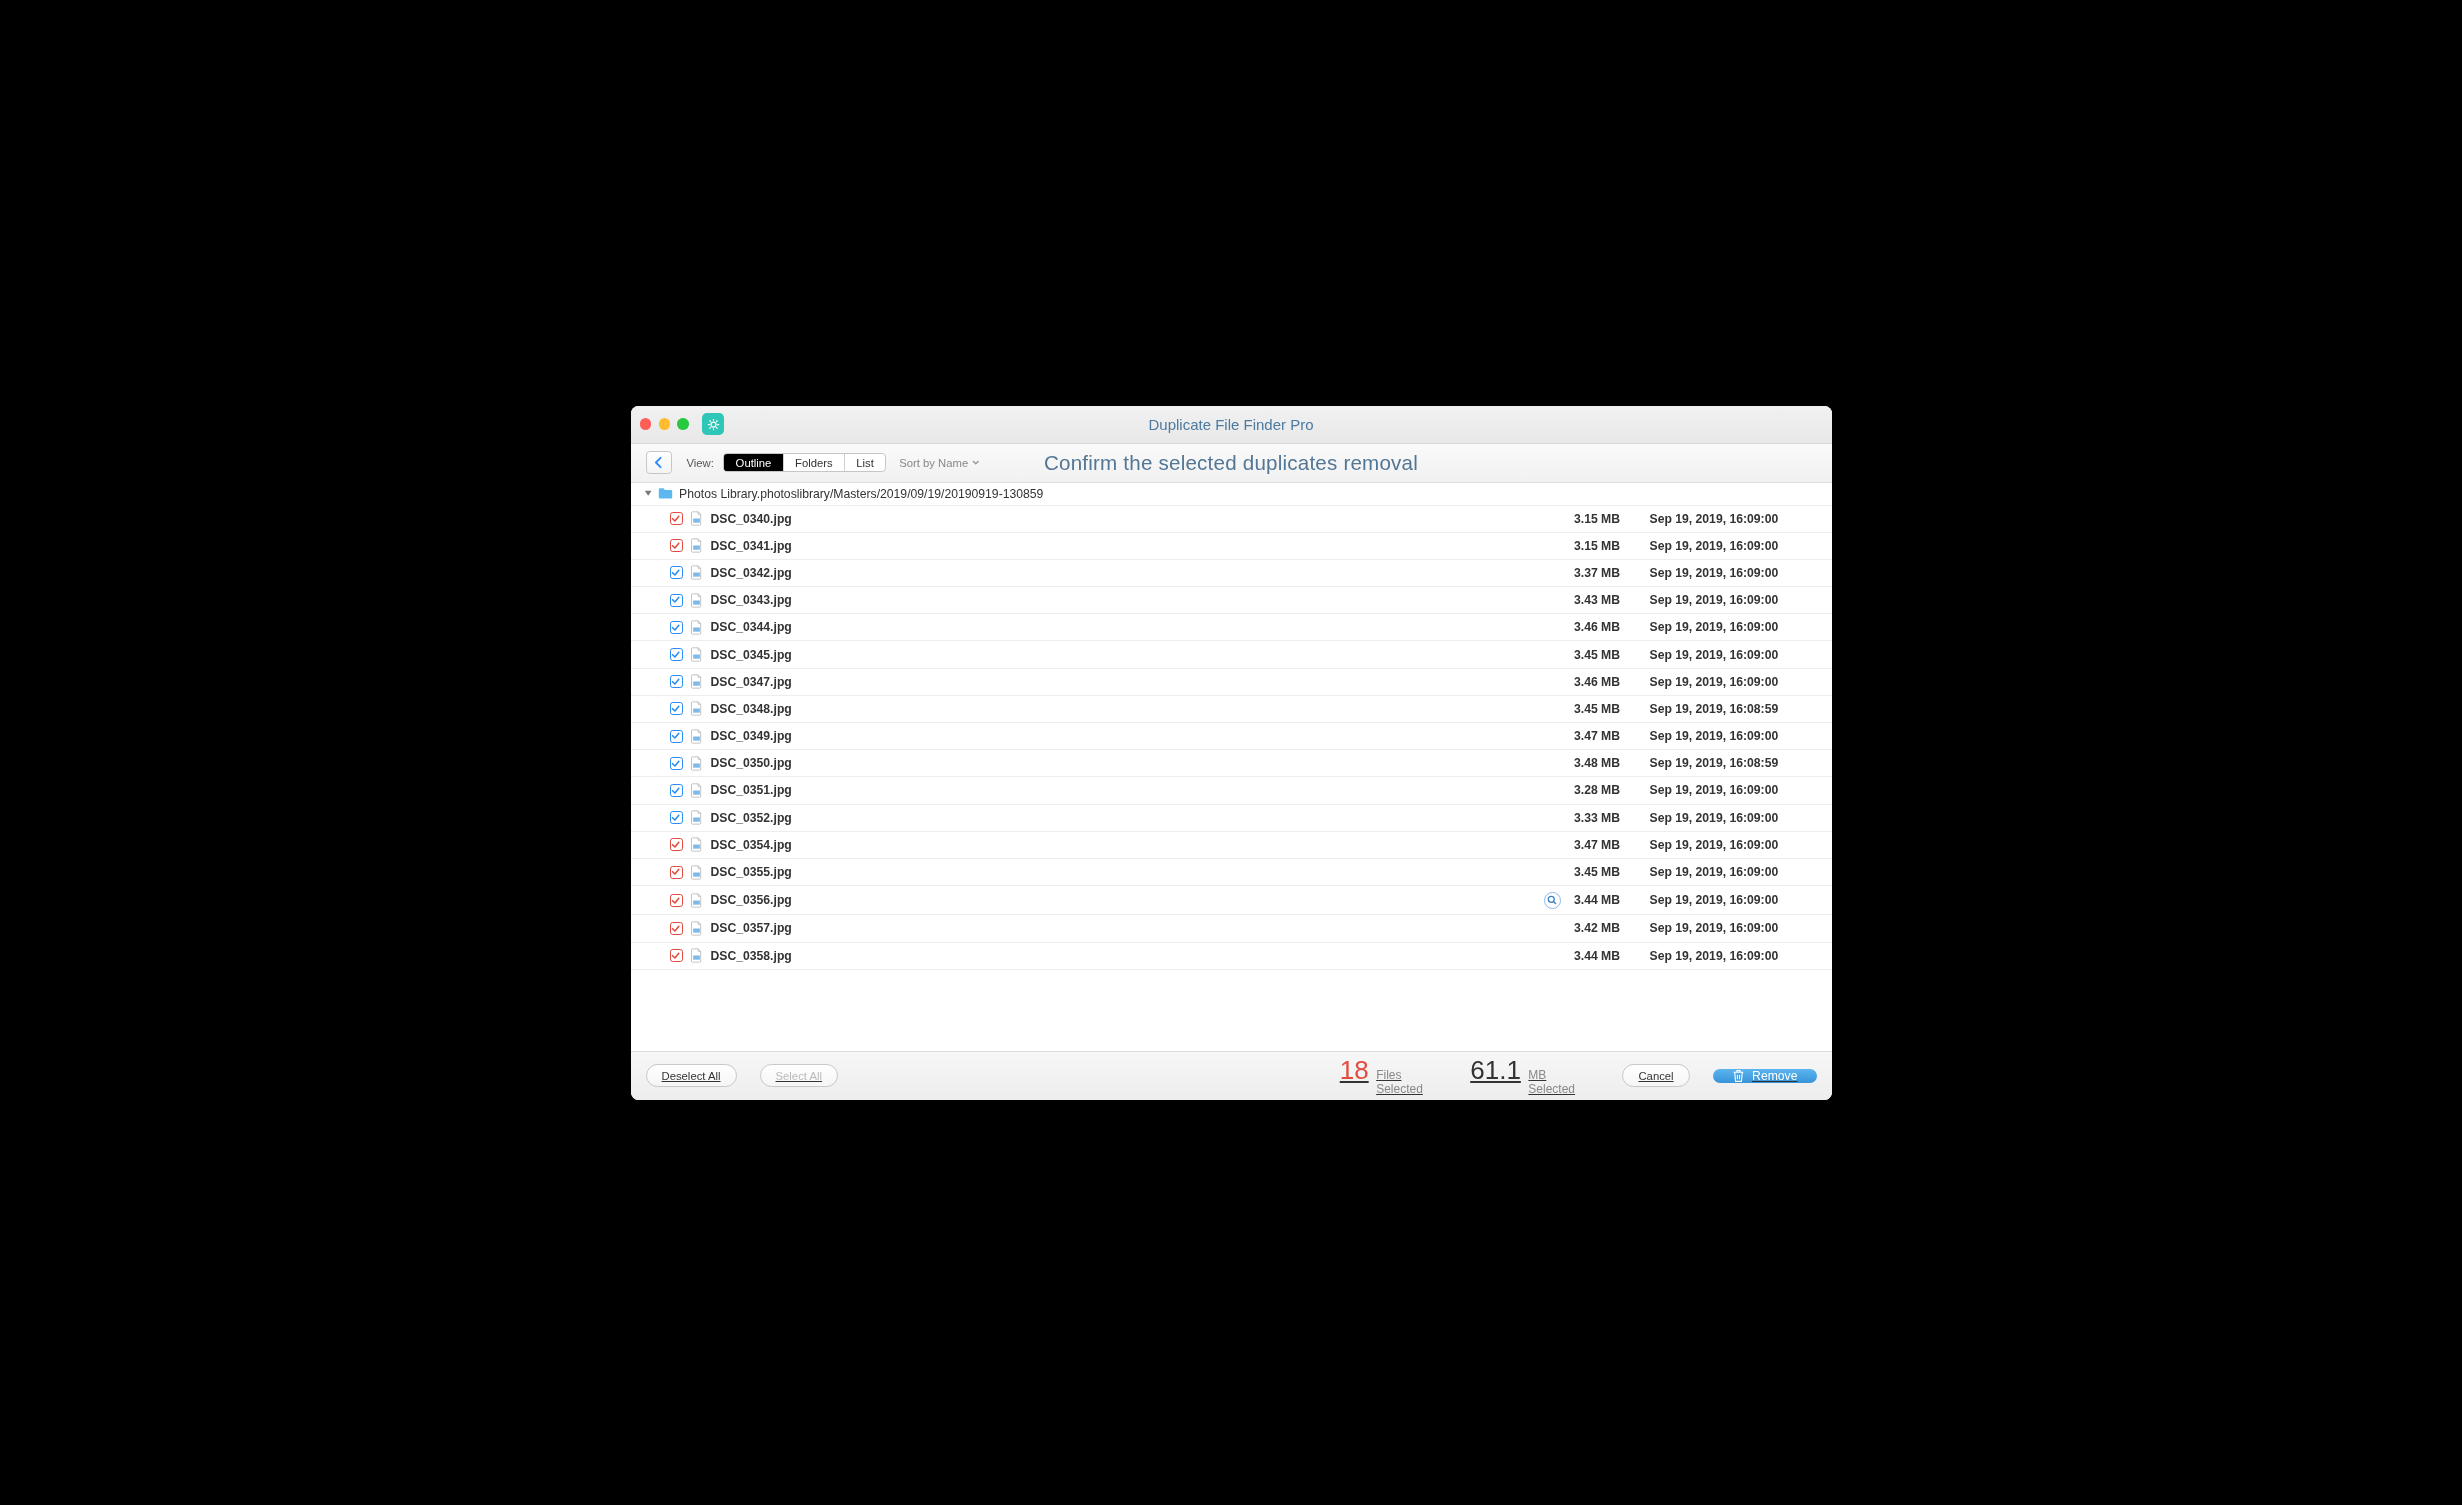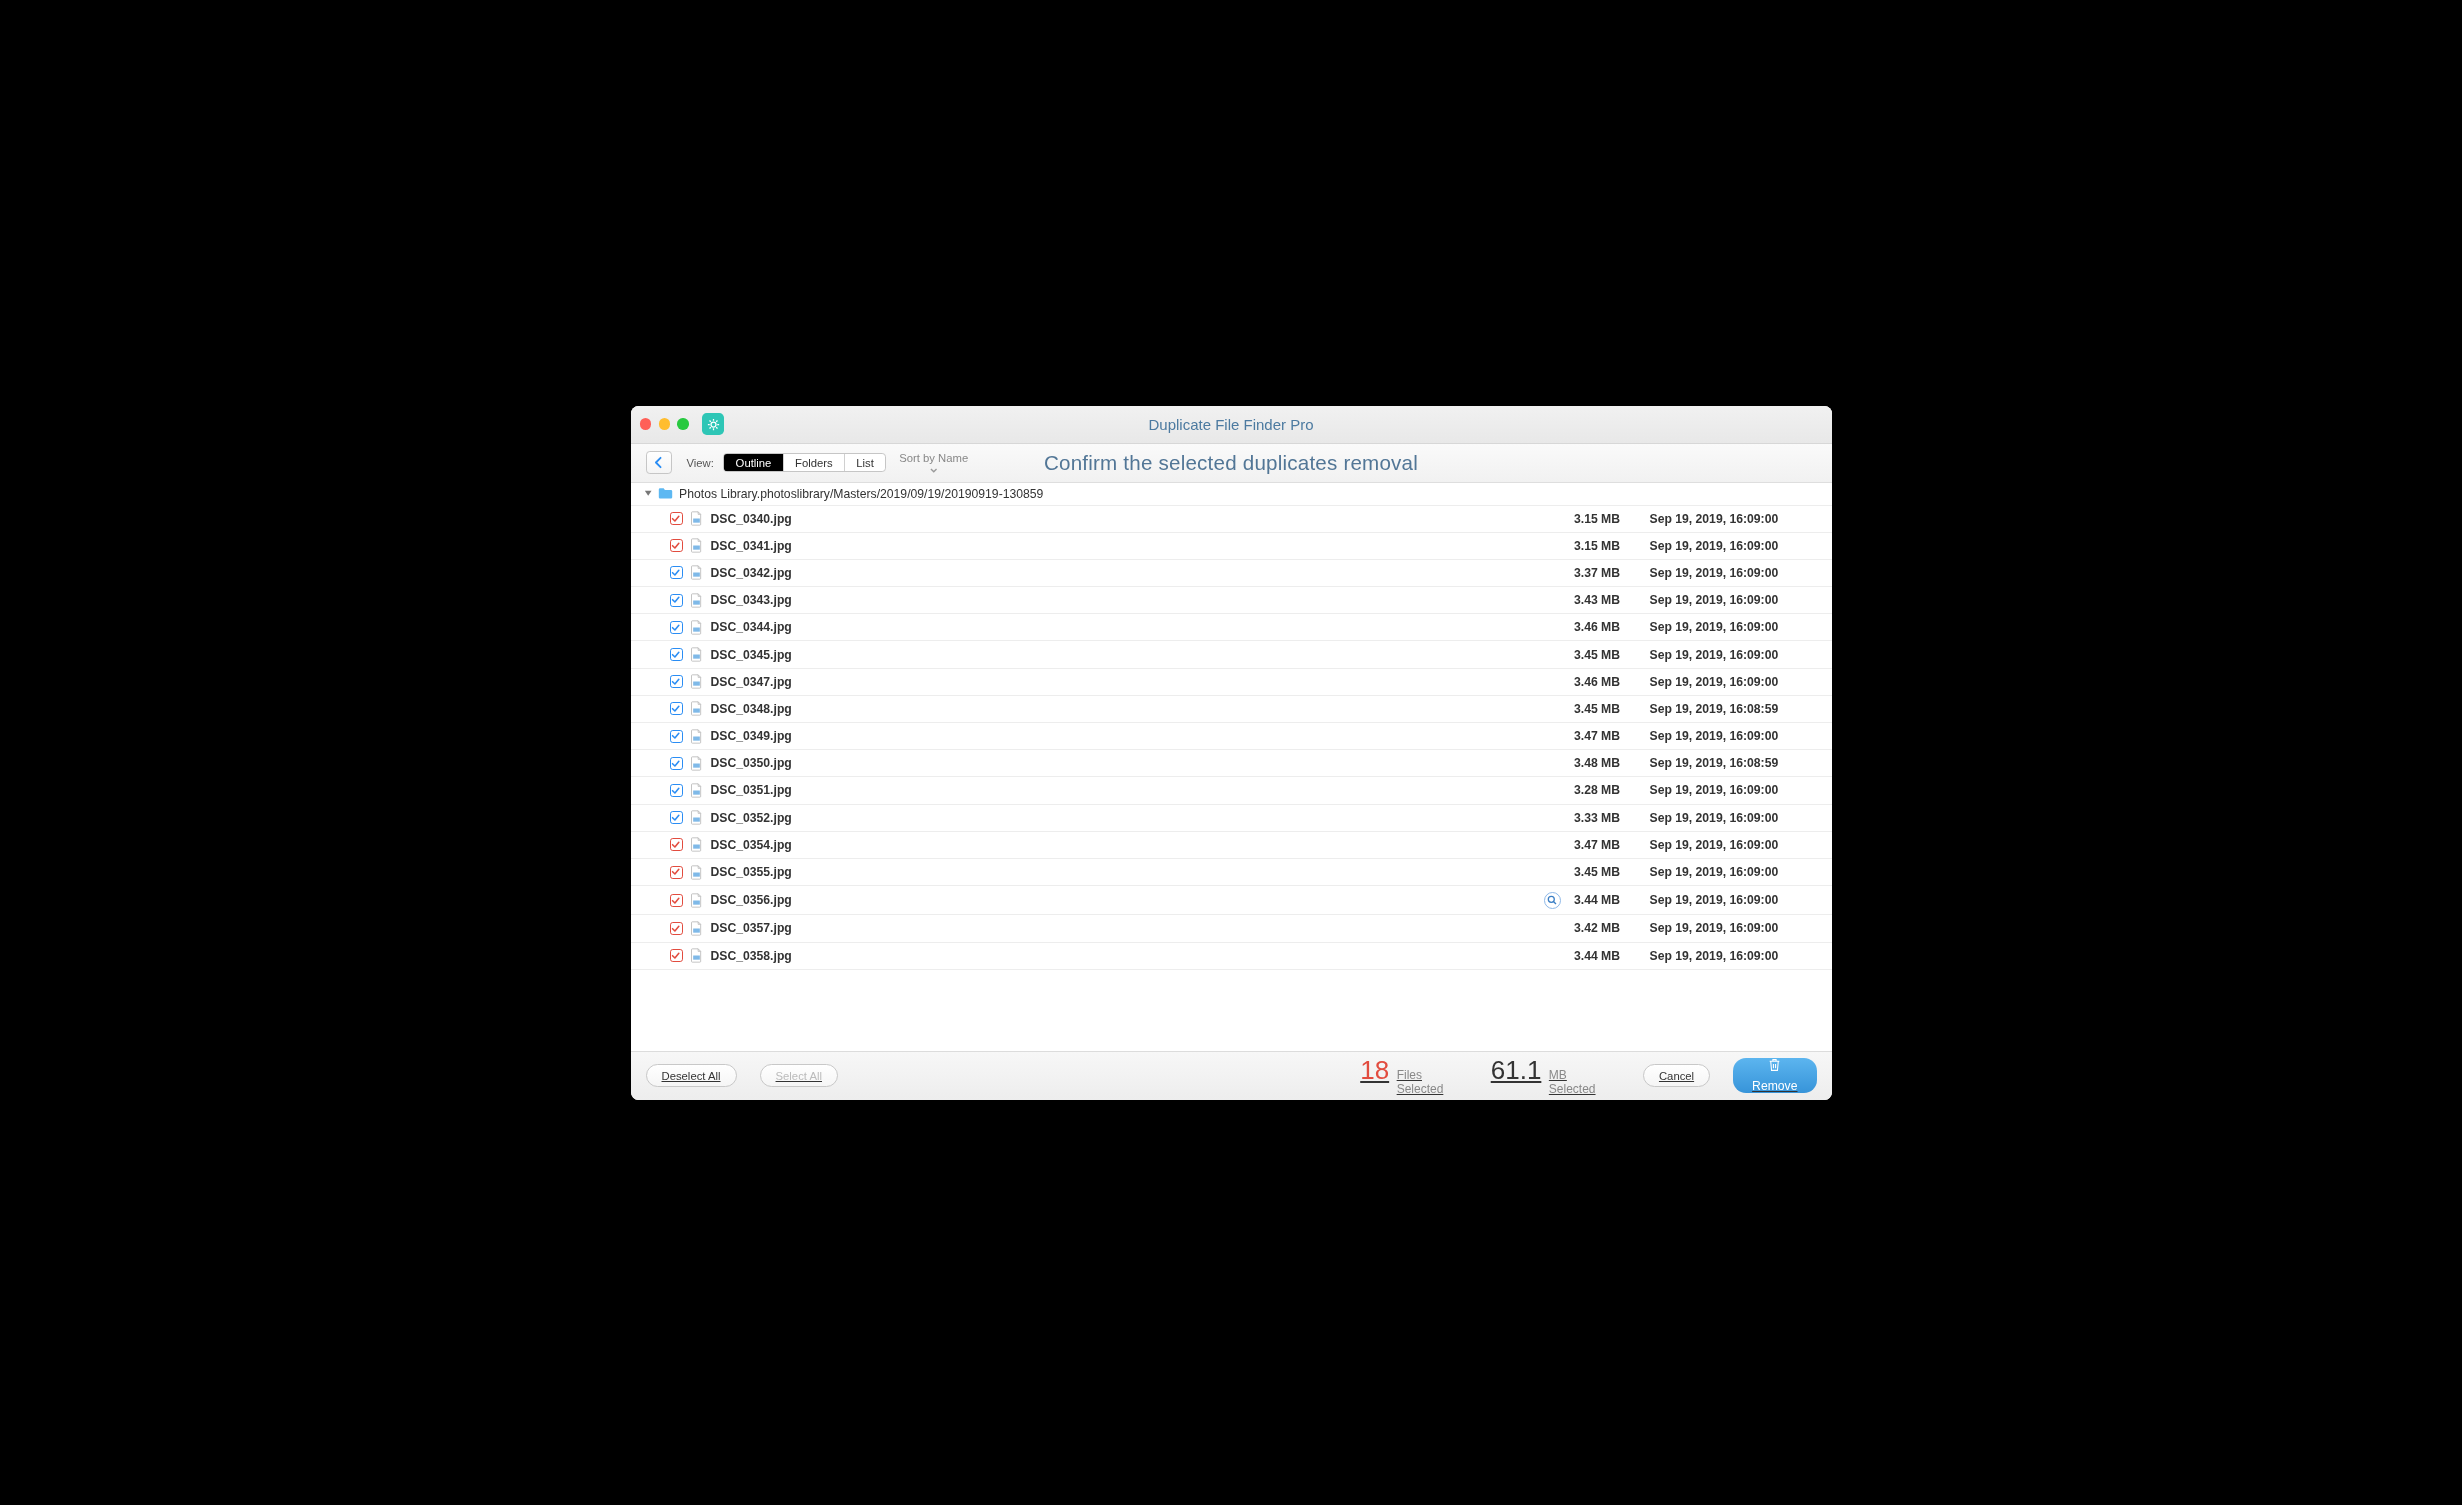--- a/index.html
+++ b/index.html
@@ -76,21 +76,21 @@
   .seg button {
     border: none; background: transparent; padding: 2.8px 11.3px;
     font-size: 11.3px; color: #333; cursor: pointer;
     border-right: 0.9px solid #d0d0d0;
   }
   .seg button:last-child { border-right: none; }
   .seg button.active { background: #000000; color: #fff; }
   .sort-btn {
     margin-left: 13px; color: #888; font-size: 11.3px;
     background: none; border: none; cursor: pointer;
-    display: flex; align-items: center; gap: 3.8px; flex-direction: column;
+    display: flex; align-items: center; gap: 3.8px;
   }
   .heading {
     position: absolute;
     left: 50%;
     transform: translateX(-50%);
     font-size: 20.6px;
     color: #527696;
     font-weight: 400;
     letter-spacing: 0.2px;
     white-space: nowrap;
@@ -187,21 +187,21 @@
   .stat.dark .big { color: #333; }
   .stat .labels { font-size: 12px; line-height: 1.15; color: #888; }
   .remove-btn {
     border: none;
     background: linear-gradient(#5cb5ef, #3794d9);
     color: #fff;
     border-radius: 13px;
     padding: 0 19px;
     font-size: 12.2px;
     cursor: pointer;
-    display: flex; align-items: center; gap: 7.5px; flex-direction: column;
+    display: flex; align-items: center; gap: 7.5px;
   }
 </style>
 </head>
 <body>
 
 <div class="window">
 
   <div class="titlebar">
     <div class="traffic">
       <div class="dot red"></div>

